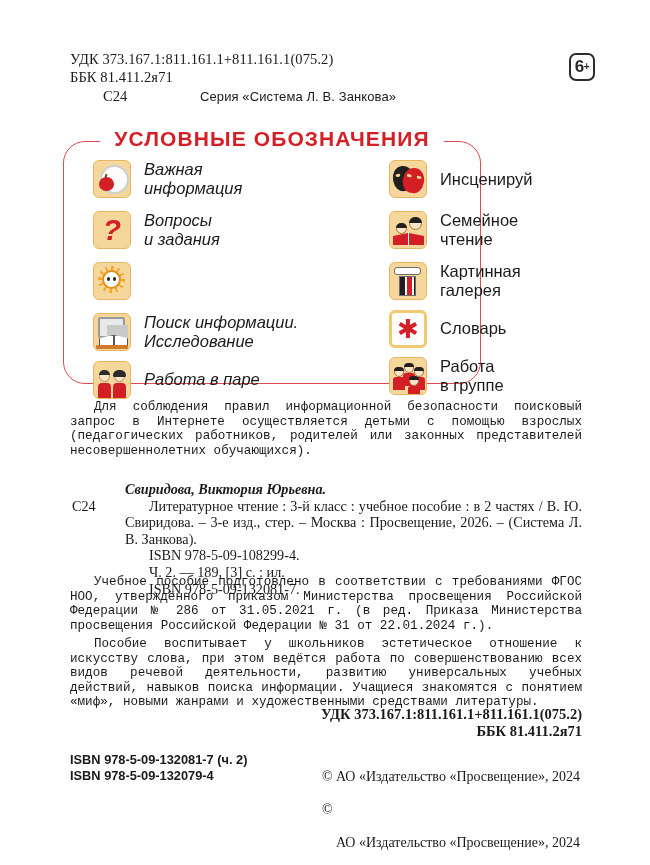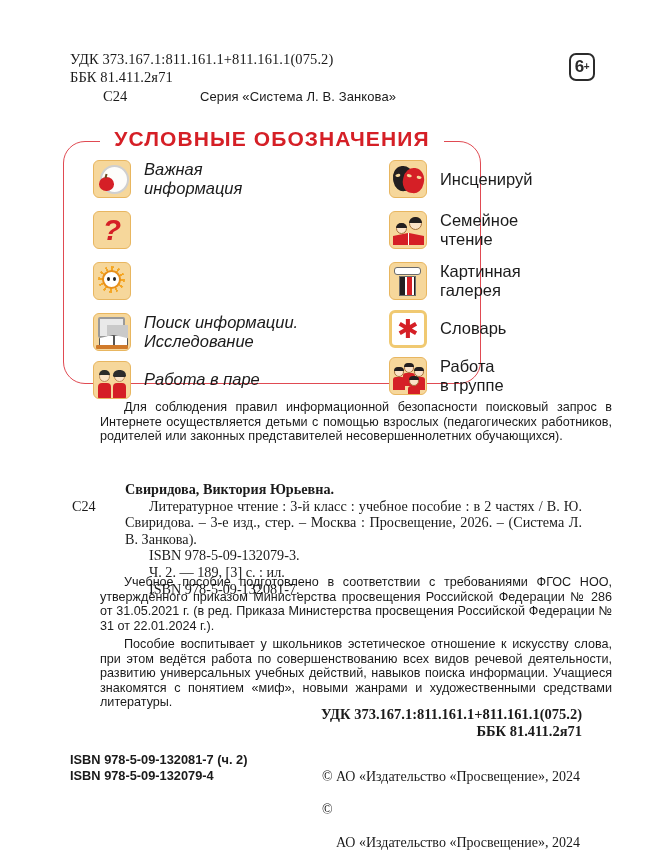--- a/index.html
+++ b/index.html
@@ -300,44 +300,44 @@
   }
   .gkid .ghair {
     position:absolute; left:-1.1px; top:-1.1px; width:10px; height:4.5px;
     background:#231f20; border-radius:5px 5px 0 0;
   }
   .gkid .gbody { width:12px; height:13px; background:#d51f26; border-radius:3px 3px 0 0; }
 
   
   .sans-para {
     position: absolute;
-    font-family: Liberation Sans, sans-serif;
+    font-family: Liberation Mono, monospace;
     font-size: 12.6px;
     line-height: 14.6px;
     text-align: justify;
     text-indent: 24px;
     color: #1a1a1a;
     hyphens: none;
-    margin-left: 30px;
   }
   .serif-block {
     position: absolute;
     font-family: "Liberation Serif", serif;
     font-size: 14.2px;
     line-height: 16.6px;
     color: #1a1a1a;
   }
 
   #p-safety { left: 70px; top: 400px; width: 512px; }
 
   
   .bib { left: 70px; top: 481px; width: 512px; }
   .bib-author {
     font-weight: bold;
     padding-left: 55px;
+    font-style: italic;
   }
   .bib-body {
     position: relative;
     padding-left: 55px;
     text-align: justify;
   }
   .bib-sigil {
     position: absolute;
     left: 0; top: 0;
     width: 50px;
@@ -423,20 +423,22 @@
             <div class="ic-apple"></div>
         </div>
         <div class="legend-label">Важная
 информация</div>
       </div>
 
       <div class="legend-item tall">
         <div class="legend-icon">
           <div class="ic-q">?</div>
         </div>
+        <div class="legend-label">Вопросы
+и  задания</div>
       </div>
 
       <div class="legend-item tall">
         <div class="legend-icon">
           <div class="ic-sun-rays"></div>
             <div class="ic-sun-face"></div>
         </div>
       </div>
 
       <div class="legend-item tall">
@@ -547,21 +549,21 @@
 </div>
 
 <div class="sans-para" id="p-safety">Для соблюдения правил информационной безопасности поисковый запрос в Интернете осуществляется детьми с помощью взрослых (педагогических работников, родителей или законных представителей несовершеннолетних обучающихся).</div>
 
 <div class="serif-block bib">
   <div class="bib-author">Свиридова, Виктория Юрьевна.</div>
   <div class="bib-body">
     <div class="bib-sigil">С24</div>
     <div class="bib-first">Литературное чтение : 3-й класс : учебное пособие : в 2 частях / В. Ю. Свиридова. – 3-е изд., стер. – Москва : Просвещение, 2026. – (Система Л. В. Занкова).</div>
   </div>
-  <div class="bib-isbn">ISBN 978-5-09-132079-3.</div>
+  <div class="bib-isbn">ISBN 978-5-09-108299-4.</div>
   <div class="bib-isbn">Ч. 2. — 189, [3] с. : ил.</div>
   <div class="bib-isbn">ISBN 978-5-09-132081-7.</div>
 </div>
 
 <div class="sans-para" id="p-fgos">Учебное пособие подготовлено в соответствии с требованиями ФГОС НОО, утверждённого приказом Министерства просвещения Российской Федерации № 286 от 31.05.2021 г. (в ред. Приказа Министерства просвещения Российской Федерации № 31 от 22.01.2024 г.).</div>
 
 <div class="sans-para" id="p-manual">Пособие воспитывает у школьников эстетическое отношение к искусству слова, при этом ведётся работа по совершенствованию всех видов речевой деятельности, развитию универсальных учебных действий, навыков поиска информации. Учащиеся знакомятся с понятием «миф», новыми жанрами и художественными средствами литературы.</div>
 
 <div class="udk-bottom">
   <div>УДК 373.167.1:811.161.1+811.161.1(075.2)</div>

